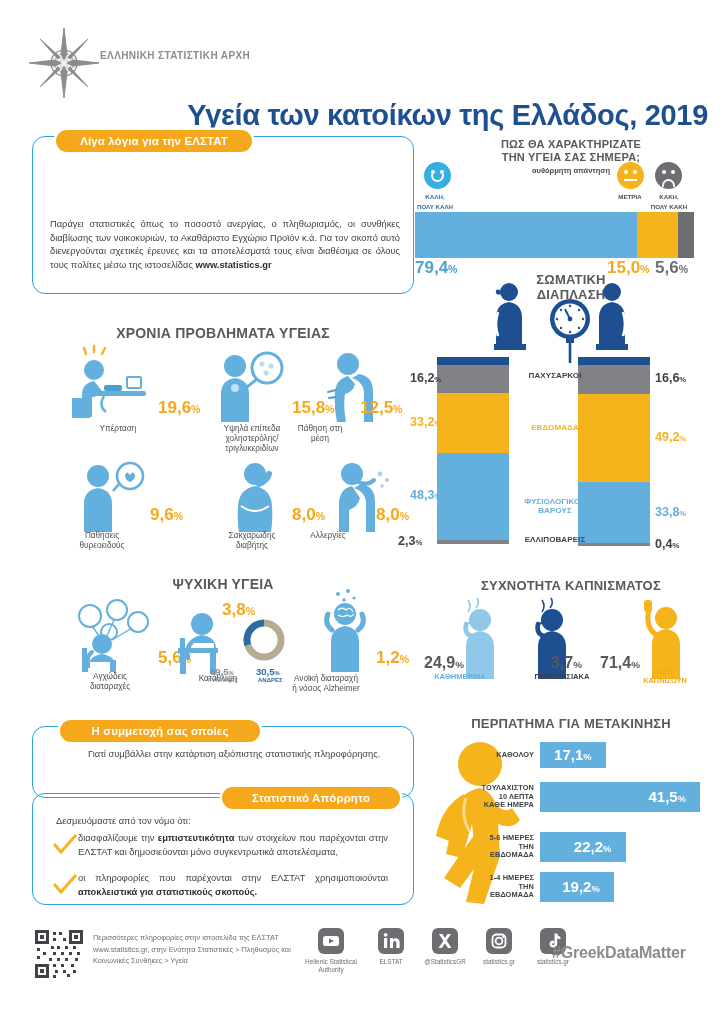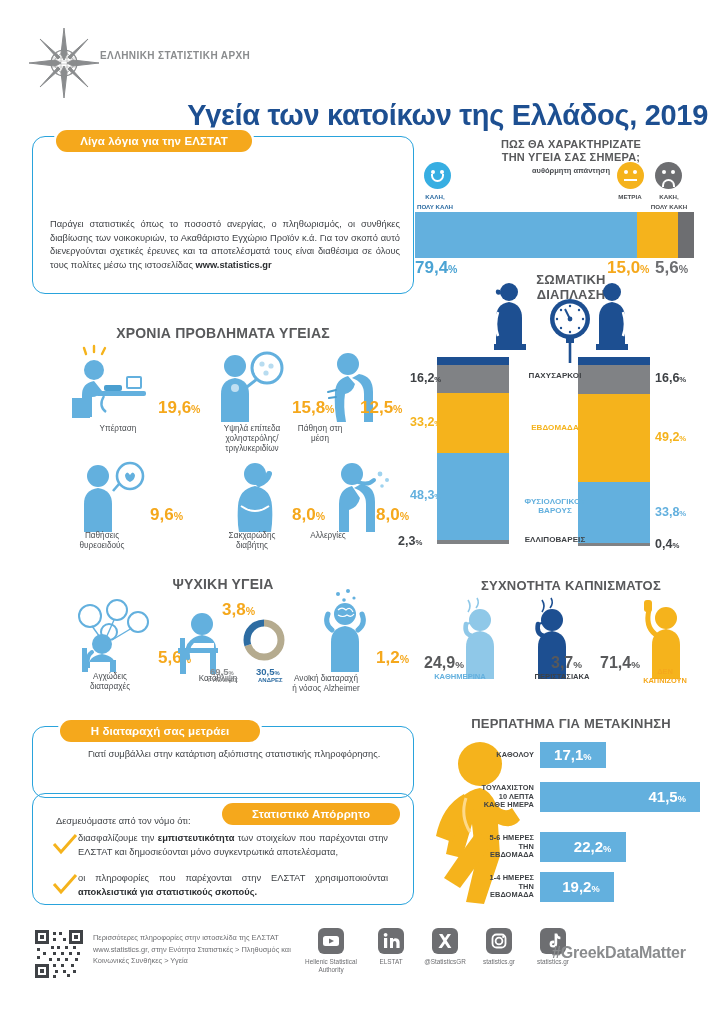--- a/index.html
+++ b/index.html
@@ -504,25 +504,25 @@
 ΕΒΔΟΜΑΔΑ</div>
       <div class="walk-val" style="left: 573.84px; top: 838px;">22,2<span class="small-pc">%</span></div>
       <div class="walk-bar" style="left: 540px; top: 872px; width: 74.24px; height: 30px;"></div>
       <div class="walk-lbl" style="left: 442px; top: 874.4px; white-space: pre-line;">1-4 ΗΜΕΡΕΣ
 ΤΗΝ
 ΕΒΔΟΜΑΔΑ</div>
       <div class="walk-val" style="left: 562.24px; top: 878px;">19,2<span class="small-pc">%</span></div>
     </div>
 
   <div class="infobox" style="left:32px; top:726px; width:382px; height:72px;"></div>
-  <div class="pill" style="left:60px; top:720px; width:200px; height:22px;">Η διαταραχή σας μετράει</div>
+  <div class="pill" style="left:60px; top:720px; width:200px; height:22px;">Η συμμετοχή σας οποίες</div>
   <div class="boxtext" style="left:88px; top:748px; width:300px; text-align:justify;">Γιατί συμβάλλει στην κατάρτιση αξιόπιστης στατιστικής πληροφόρησης.</div>
 
   <div class="infobox" style="left:32px; top:793px; width:382px; height:112px;"></div>
-  <div class="pill" style="left:222px; top:787px; width:178px; height:22px;margin-top:16px;">Στατιστικό Απόρρητο</div>
+  <div class="pill" style="left:222px; top:787px; width:178px; height:22px;">Στατιστικό Απόρρητο</div>
   <div class="boxtext" style="left:56px; top:815px; width:330px; text-align:left;">Δεσμευόμαστε από τον νόμο ότι:</div>
 
   <div style="position:absolute; left:52px; top:834px; width:26px; height:22px;">
     <svg width="26" height="22" viewBox="0 0 26 22">
         <path d="M2 10 l7 8 l15 -17" fill="none" stroke="#f5b31c" stroke-width="3"></path>
       </svg>
   </div>
   <div class="boxtext" style="left:78px; top:832px; width:310px;"><span>διασφαλίζουμε την </span><b>εμπιστευτικότητα</b><span> των στοιχείων που παρέχονται στην ΕΛΣΤΑΤ και δημοσιεύονται μόνο συγκεντρωτικά αποτελέσματα,</span></div>
 
   <div style="position:absolute; left:52px; top:874px; width:26px; height:22px;">

